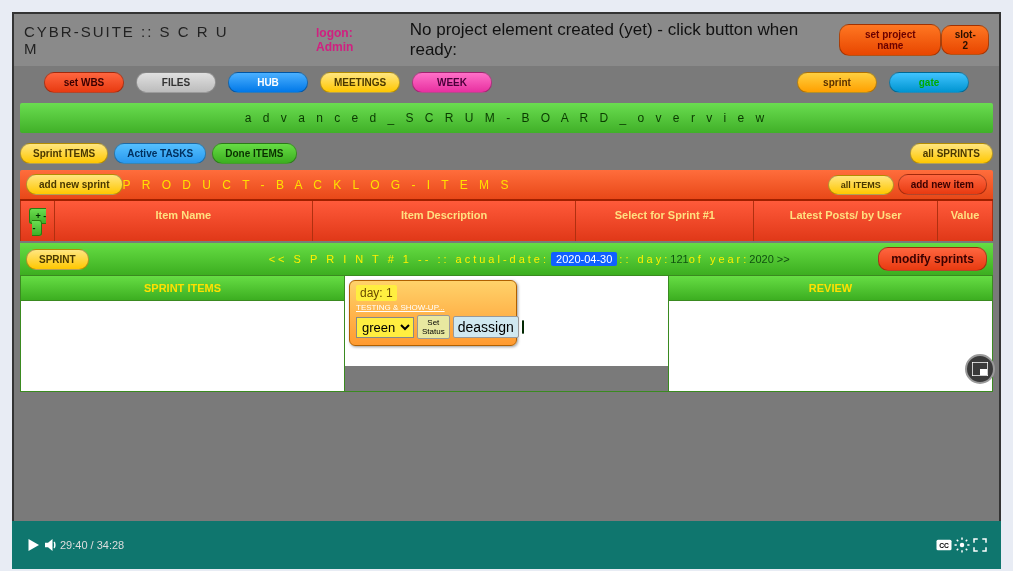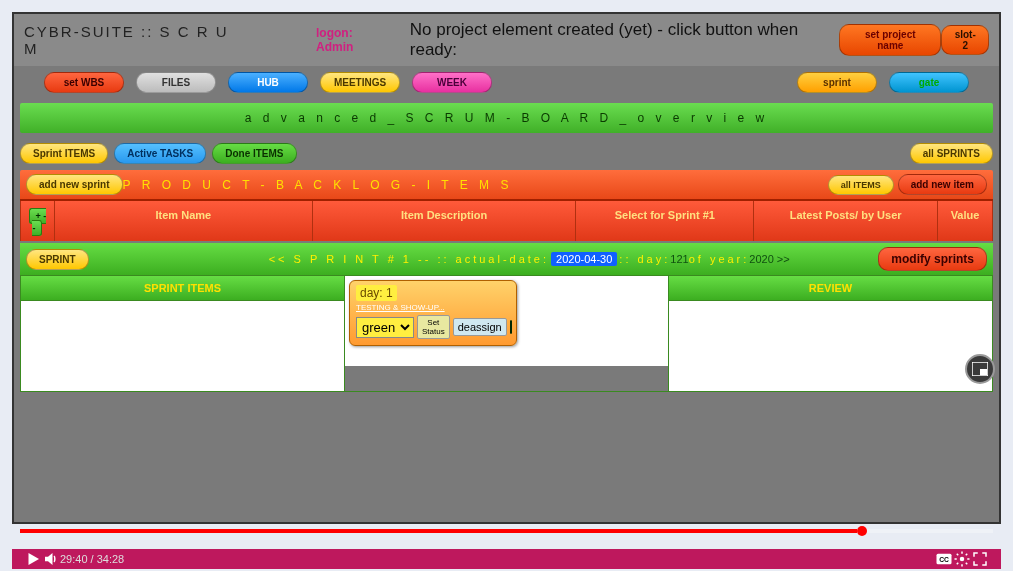--- a/index.html
+++ b/index.html
@@ -48,27 +48,27 @@
 .board-col { flex: 1; border-right: 1px solid #3a8a20; }
 .board-col:last-child { border-right: none; }
 .board-col-head { background: linear-gradient(#66dd44,#3cae20); color: #ffe000; font-weight: bold; text-align: center; padding: 6px; border-bottom: 1px solid #3a8a20; }
 .board-col-body { background: #fff; min-height: 90px; padding: 4px; }
 .task-card { background: linear-gradient(#ffd26a,#ff9a30); border-radius: 6px; padding: 4px 6px 6px 6px; width: 168px; box-shadow: 1px 1px 3px rgba(0,0,0,0.4); border: 1px solid #b06000; }
 .task-day { background: #ffee40; color: #6a4a00; font-size: 12px; padding: 1px 4px; border-radius: 2px; display: inline-block; margin-bottom: 2px; }
 .task-title { color: #fff; font-size: 8px; text-decoration: underline; margin-bottom: 3px; }
 .task-controls { display: flex; gap: 3px; align-items: center; }
 .task-select { font-size: 13px; background: #ffee40; border: 1px solid #888; padding: 1px; }
 .task-btn { background: #e8e8a0; font-size: 8px; padding: 2px 4px; border: 1px solid #999; border-radius: 2px; cursor: pointer; }
-.task-btn2 { background: #d0e8f0; font-size: 11px; padding: 2px 4px; border: 1px solid #999; border-radius: 2px; cursor: pointer; }
+.task-btn2 { background: #d0e8f0; font-size: 14px; padding: 2px 4px; border: 1px solid #999; border-radius: 2px; cursor: pointer; }
 .task-led { width: 9px; height: 14px; background: #0a5a0a; border: 1px solid #022802; border-radius: 1px; }
 .pip-icon { position: absolute; right: 18px; top: 354px; width: 30px; height: 30px; background: #3a3a3a; border: 2px solid #9a9a9a; border-radius: 15px; display: flex; align-items: center; justify-content: center; color: #fff; cursor: pointer; }
 .progress-wrap { position: absolute; left: 20px; right: 20px; bottom: 38px; height: 4px; background: rgba(255,255,255,0.3); }
 .progress-played { height: 4px; background: #ff0000; }
 .progress-knob { width: 10px; height: 10px; background: #ff0000; border-radius: 5px; position: absolute; top: -3px; }
-.controls { position: absolute; left: 12px; right: 12px; bottom: 2px; height: 20px; background: #be185d; display: flex; align-items: center; padding: 0 12px; color: #fff; gap: 0; }
+.controls { position: absolute; left: 12px; right: 12px; bottom: 2px; height: 48px; background: #0f766e; display: flex; align-items: center; padding: 0 12px; color: #fff; gap: 0; }
 .ctrl-icon { width: 18px; height: 18px; cursor: pointer; fill: #fff; }
 .time-disp { font-size: 11px; color: #ddd; }
 .muted-label { color: #c08060; font-style: italic; }
 </style>
 </head>
 <body>
 
 <div class="video-frame">
 
   <div class="app-header">

